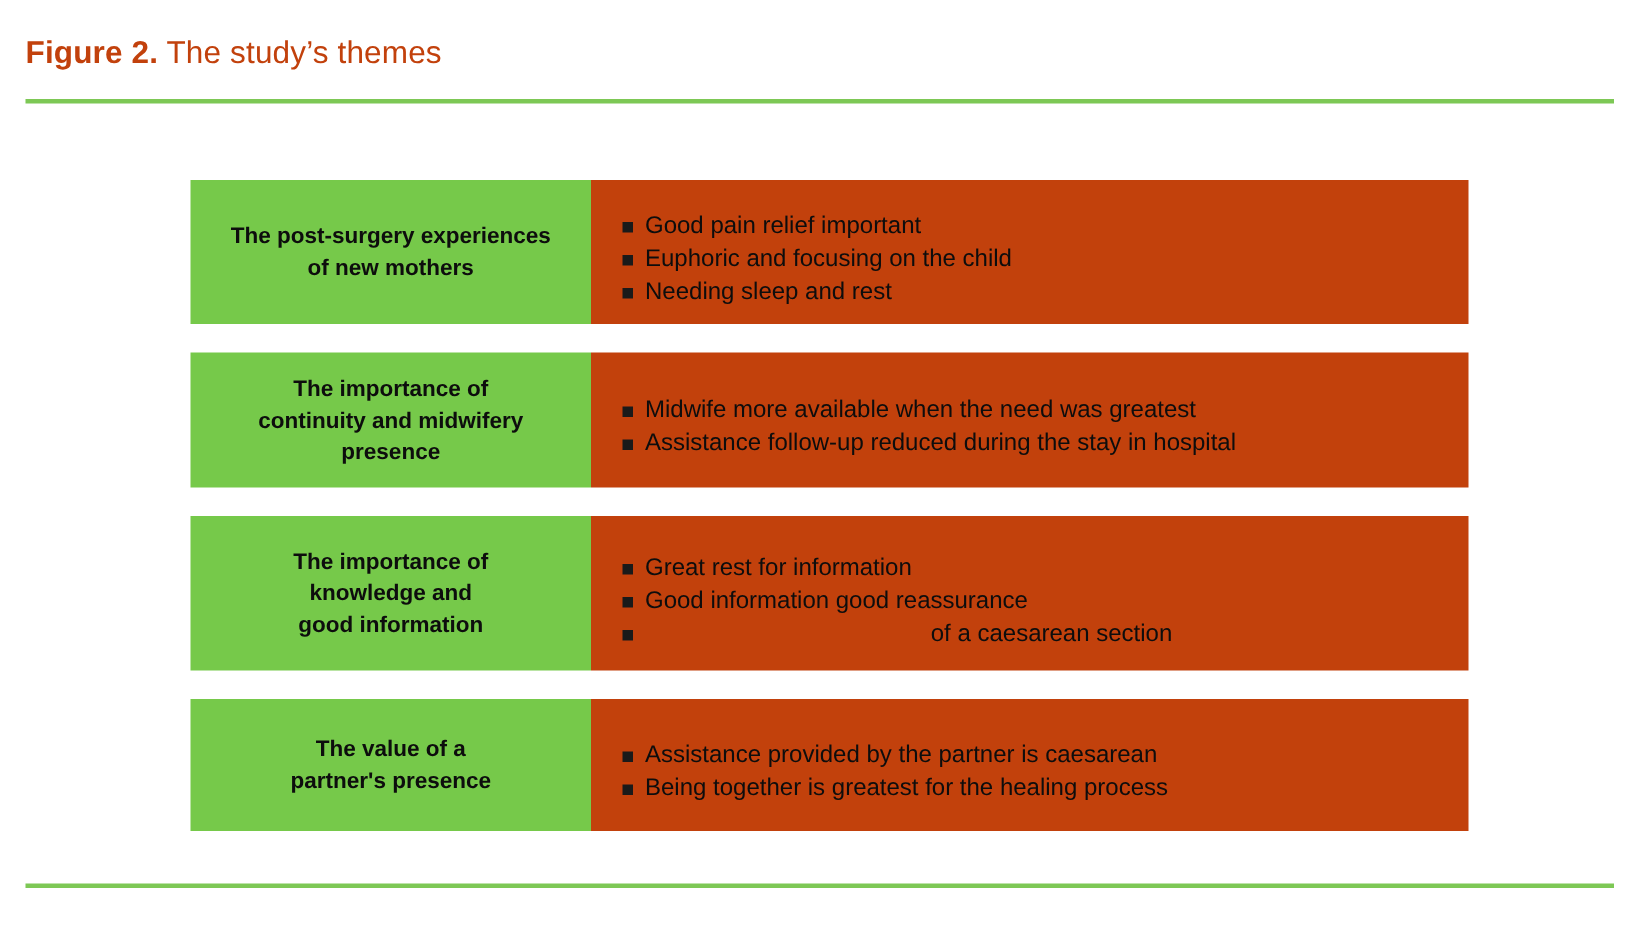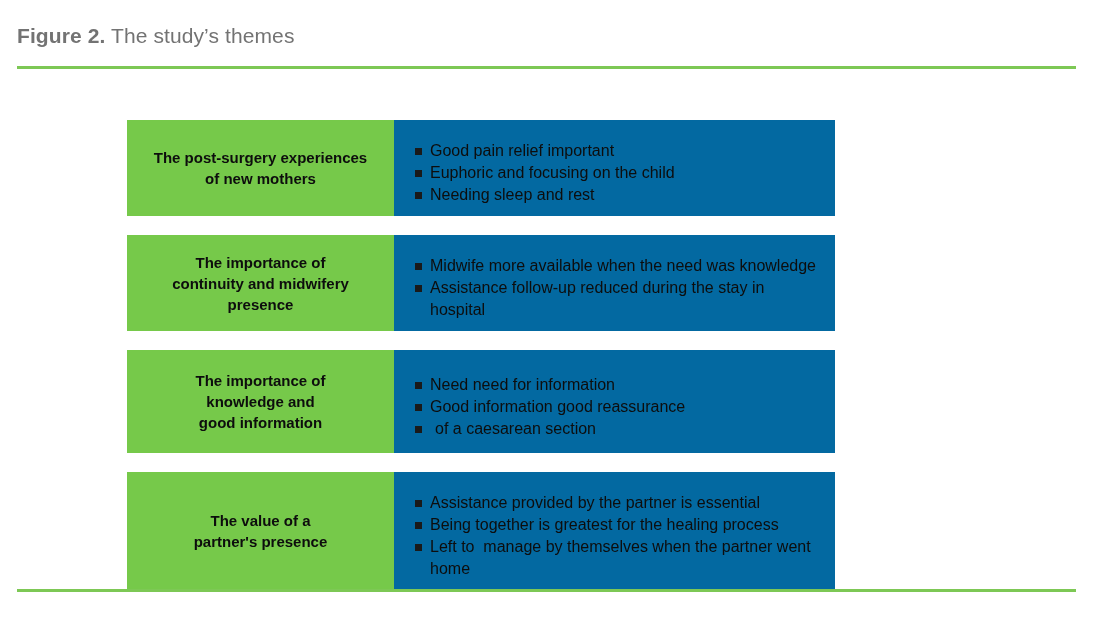--- a/index.html
+++ b/index.html
@@ -18,21 +18,21 @@
 
   
   .fig-title {
     position: absolute;
     left: 17px;
     top: 22px;
     font-size: 21px;
     line-height: 28px;
     letter-spacing: 0.1px;
     white-space: nowrap;
-    color: #737373;
+    color: #c2410c;
   }
   .fig-title .label {
     font-weight: bold;
   }
   .fig-title .caption {
     font-weight: normal;
   }
 
   
   .rule {
@@ -43,21 +43,21 @@
     background: #7DC855;
   }
   .rule-top    { top: 66px; }
   .rule-bottom { top: 589px; }
 
   
   .themes {
     position: absolute;
     left: 127px;
     top: 120px;
-    width: 708px;
+    width: 852px;
   }
   .theme-row {
     display: flex;
     align-items: stretch;
     width: 100%;
     margin-bottom: 19px;
   }
   .theme-row:last-child { margin-bottom: 0; }
 
   .theme-name {
@@ -70,21 +70,21 @@
     text-align: center;
     padding: 6px 10px;
     box-sizing: border-box;
     font-weight: bold;
     font-size: 15px;
     line-height: 21px;
     color: #0d0d0d;
   }
   .theme-points {
     flex: 1 1 auto;
-    background: #0369a1;
+    background: #c2410c;
     box-sizing: border-box;
     padding: 20px 12px 10px 20px;
     display: flex;
     flex-direction: column;
     justify-content: center;
   }
   .points-list {
     margin: 0;
     padding: 0;
     list-style: none;
@@ -102,20 +102,21 @@
     position: absolute;
     left: 1px;
     top: 8px;
     width: 7px;
     height: 7px;
     background: #1a1a1a;
   }
   .points-list li .cont {
     display: block;
     padding-left: 5px;
+    text-align: center;
   }
 
   
   .row-1 .theme-name, .row-1 .theme-points { min-height: 92px; }
   .row-2 .theme-name, .row-2 .theme-points { min-height: 90px; }
   .row-3 .theme-name, .row-3 .theme-points { min-height: 103px; }
   .row-4 .theme-name, .row-4 .theme-points { min-height: 88px; }
 </style>
 </head>
 <body>
@@ -134,43 +135,42 @@
         <li><span>Euphoric and focusing on the child</span></li>
         <li><span>Needing sleep and rest</span></li>
       </ul>
     </div>
   </div>
 
   <div class="theme-row row-2">
     <div class="theme-name">The importance of<br>continuity and midwifery<br>presence</div>
     <div class="theme-points">
       <ul class="points-list">
-        <li><span>Midwife more available when the need was knowledge</span></li>
+        <li><span>Midwife more available when the need was greatest</span></li>
         <li><span>Assistance follow-up reduced during the stay in hospital</span></li>
       </ul>
     </div>
   </div>
 
   <div class="theme-row row-3">
     <div class="theme-name">The importance of<br>knowledge and<br>good information</div>
     <div class="theme-points">
       <ul class="points-list">
-        <li><span>Need need for information</span></li>
+        <li><span>Great rest for information</span></li>
         <li><span>Good information good reassurance</span></li>
         <li><span class="cont">of a caesarean section</span></li>
       </ul>
     </div>
   </div>
 
   <div class="theme-row row-4">
     <div class="theme-name">The value of a<br>partner's presence</div>
     <div class="theme-points">
       <ul class="points-list">
-        <li><span>Assistance provided by the partner is essential</span></li>
+        <li><span>Assistance provided by the partner is caesarean</span></li>
         <li><span>Being together is greatest for the healing process</span></li>
-        <li><span>Left to  manage by themselves when the partner went home</span></li>
       </ul>
     </div>
   </div>
 
 </div>
 
 <div class="rule rule-bottom"></div>
 
 </body></html>

